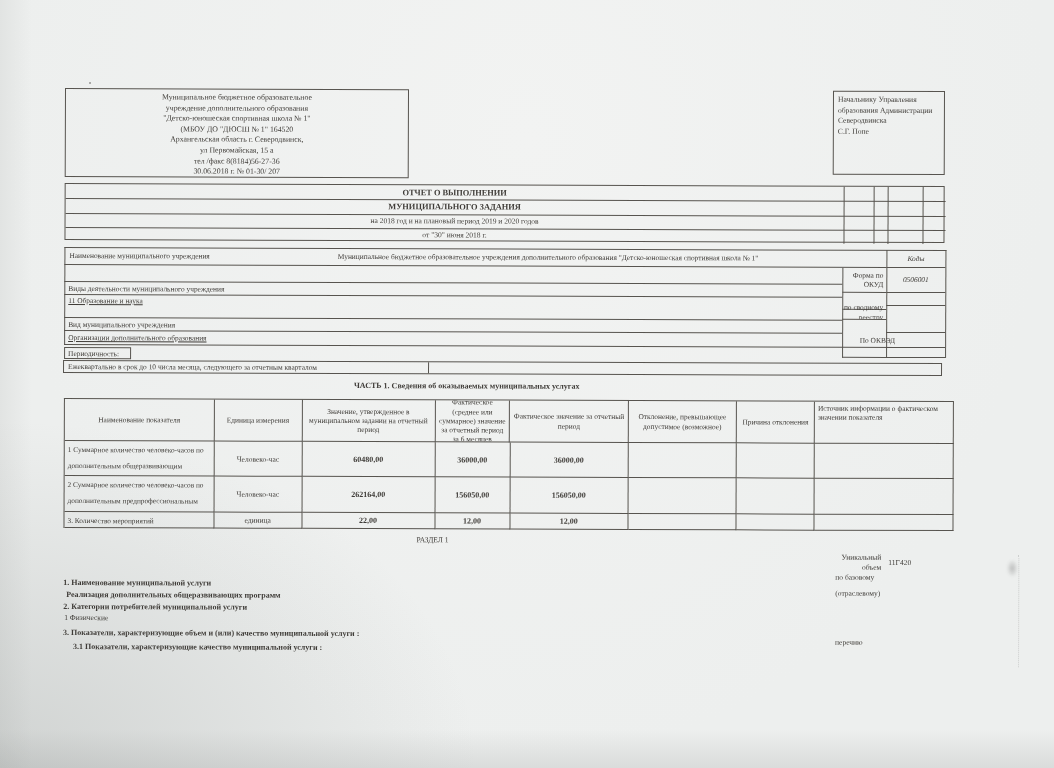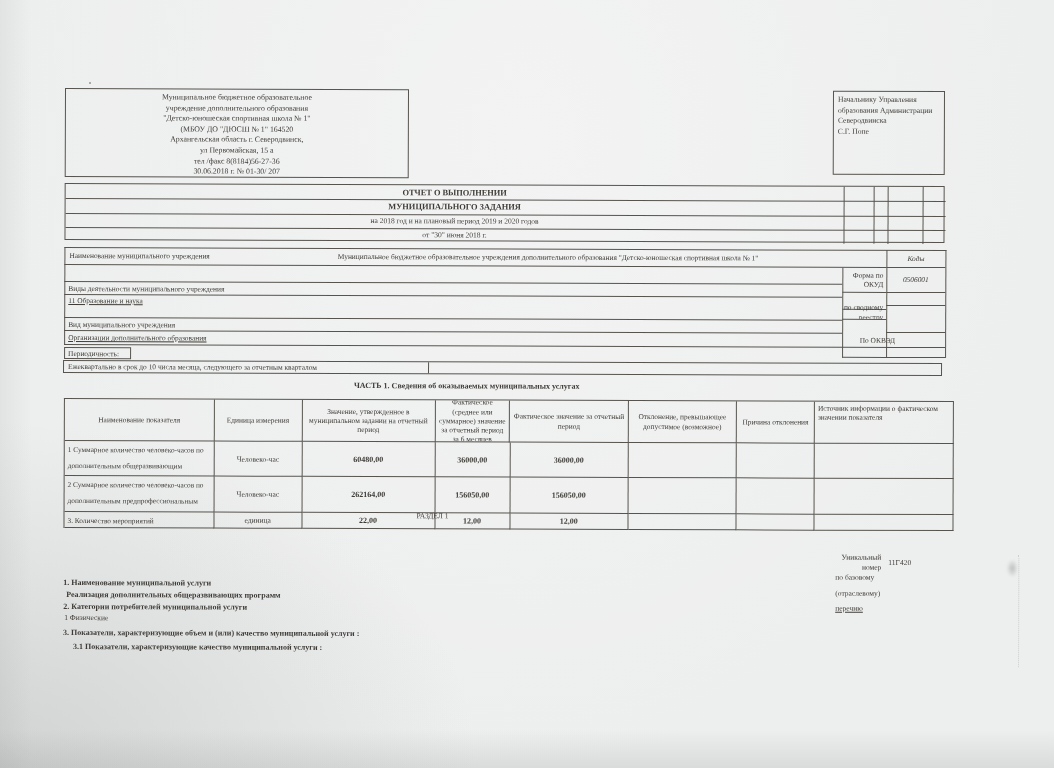--- a/index.html
+++ b/index.html
@@ -192,30 +192,30 @@
       <div class="tcell unitcell w1">единица</div>
       <div class="tcell valcell bold w2">22,00</div>
       <div class="tcell valcell bold w3">12,00</div>
       <div class="tcell valcell bold w4">12,00</div>
       <div class="tcell w5"></div>
       <div class="tcell w6"></div>
       <div class="tcell w7"></div>
     </div>
   </div>
 
-  <div class="abs t75" style="left:418px;top:510px;">РАЗДЕЛ 1</div>
+  <div class="abs t75" style="left:418px;top:534px;">РАЗДЕЛ 1</div>
 
   <div class="abs t75" style="left:803px;top:550px;width:80px;text-align:right;">
     <div>Уникальный</div>
-    <div>номер</div>
+    <div>объем</div>
   </div>
   <div class="abs t75" style="left:890px;top:555px;">11Г420</div>
   <div class="abs t75" style="left:837px;top:570px;">по базовому</div>
   <div class="abs t75" style="left:837px;top:586px;">(отраслевому)</div>
-  <div class="abs t75" style="left:837px;top:601px;text-decoration:underline;">перечню</div>
+  <div class="abs t75" style="left:837px;top:635px;">перечню</div>
 
   <div class="botline bold t8" style="left:65px;top:577px;">1. Наименование муниципальной услуги</div>
   <div class="botline bold t8" style="left:68px;top:589px;">Реализация дополнительных общеразвивающих программ</div>
   <div class="botline bold t8" style="left:65px;top:601px;">2. Категории потребителей муниципальной услуги</div>
   <div class="botline t75" style="left:66px;top:613px;">1  Физические</div>
   <div class="botline bold t8" style="left:65px;top:627px;">3. Показатели, характеризующие объем и (или) качество муниципальной услуги :</div>
   <div class="botline bold t8" style="left:75px;top:641px;">3.1 Показатели, характеризующие качество муниципальной услуги :</div>
 
   <div id="smudge"></div>
   <div id="fold-line"></div>

